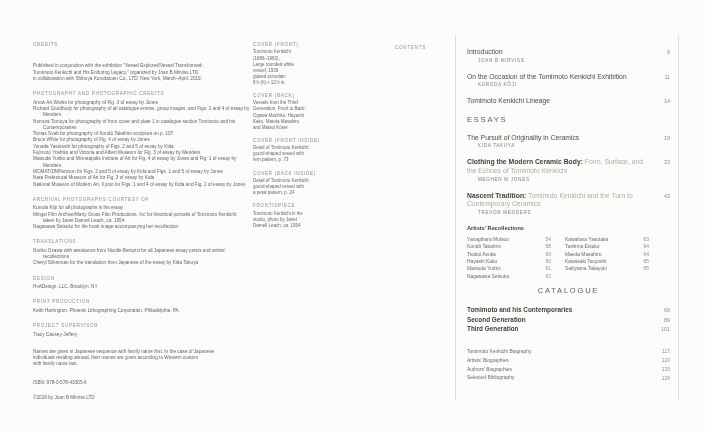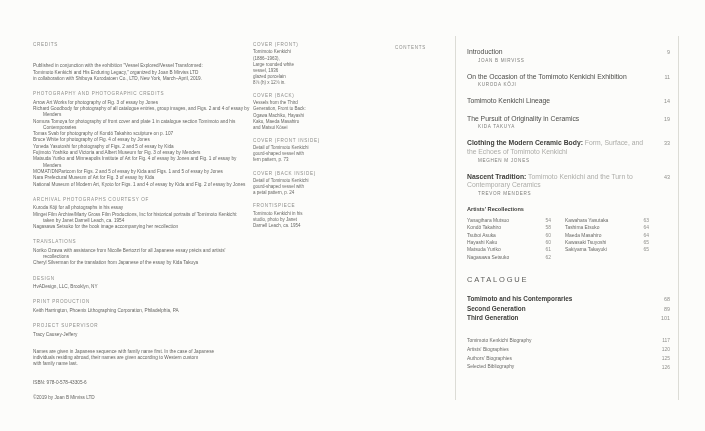--- a/index.html
+++ b/index.html
@@ -58,21 +58,21 @@
   }
   .toc-page {
     position:absolute; right:0; top:1px;
     font-size:5.4px; color:#8e8e8a;
   }
   .big-heading {
     font-size:7.5px; letter-spacing:1.8px; color:#5c5c59;
     line-height:9px; margin:2px 0 10px 0; font-weight:normal; text-transform:uppercase;
   }
   .essays-heading { margin-top:2px; }
-  .catalogue-heading { margin-top:14px; }
+  .catalogue-heading { margin-top:6px;text-align:center; }
 
   .rec-heading { font-size:5.6px; font-weight:bold; color:#3e3e3b; line-height:7px; margin-bottom:4px; }
   .rec-table { display:flex; gap:14px; margin-bottom:6px; }
   .rec-col { width:84px; }
   .rec-row { display:flex; justify-content:space-between; font-size:4.9px; line-height:7.4px; color:#6a6a67; }
   .rec-page { color:#8e8e8a; }
 
   .cat-row { position:relative; padding-right:22px; }
   .cat-title { font-size:6.4px; font-weight:bold; color:#3e3e3b; line-height:9.6px; }
   .cat-page { position:absolute; right:0; top:2px; font-size:5.4px; color:#8e8e8a; }
@@ -183,20 +183,21 @@
       <div class="toc-title">On the Occasion of the Tomimoto Kenkichi Exhibition</div>
       <div class="toc-author">KURODA KŌJI</div>
       <div class="toc-page">11</div>
     </div>
 
     <div class="toc-entry">
       <div class="toc-title">Tomimoto Kenkichi Lineage</div>
       <div class="toc-page">14</div>
     </div>
 
+    <div class="big-heading essays-heading">ESSAYS</div>
 
     <div class="toc-entry">
       <div class="toc-title"><span>The Pursuit of Originality in Ceramics</span><span class="toc-sub"></span></div>
       <div class="toc-author">KIDA TAKUYA</div>
       <div class="toc-page">19</div>
     </div>
 
     <div class="toc-entry">
       <div class="toc-title"><span class="toc-lead-bold">Clothing the Modern Ceramic Body:</span><span class="toc-sub"> Form, Surface, and the Echoes of Tomimoto Kenkichi</span></div>
       <div class="toc-author">MEGHEN M JONES</div>

